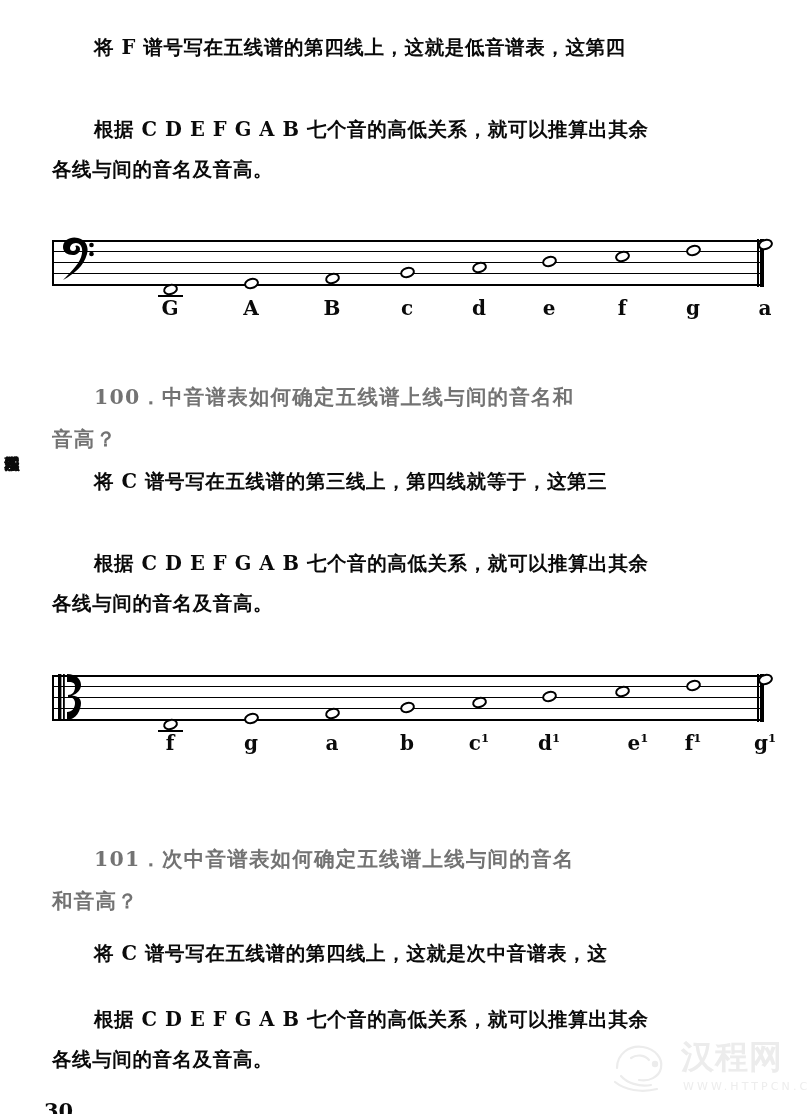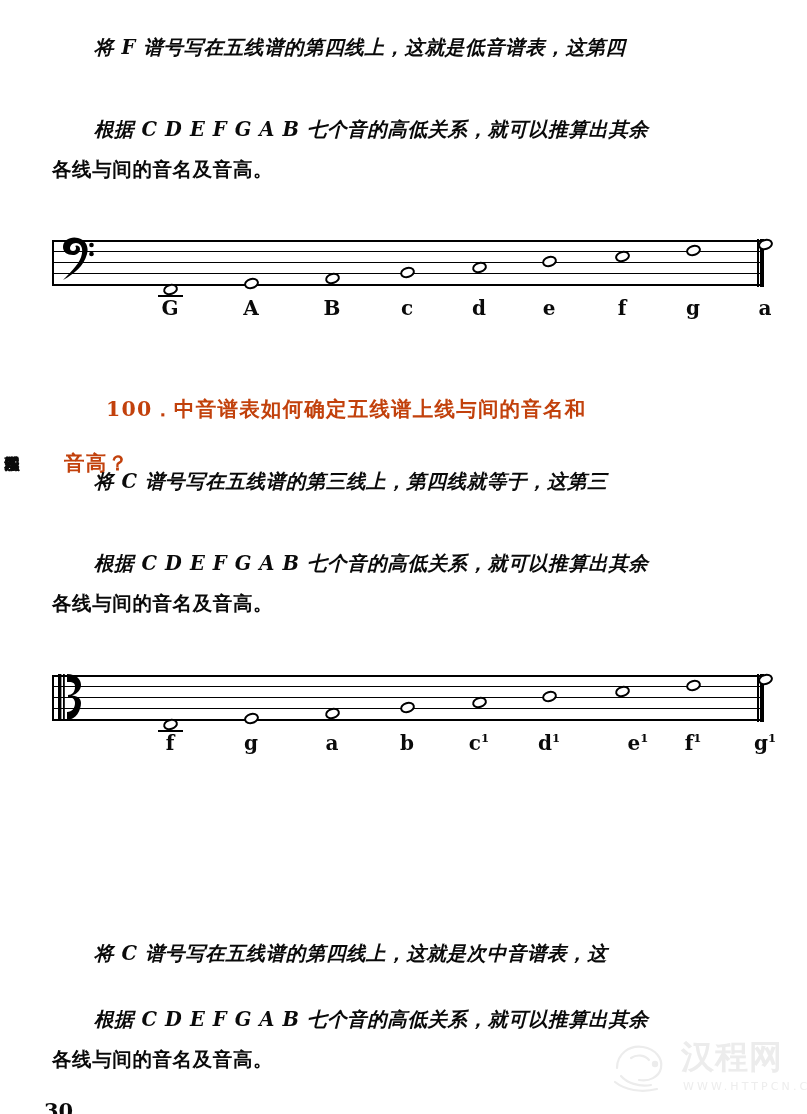--- a/index.html
+++ b/index.html
@@ -63,30 +63,30 @@
     margin: 0;
     font-family: "DejaVu Serif", "Liberation Serif", serif;
     font-size: 19.5px;
     font-weight: 700;
     line-height: 40px;
     letter-spacing: 0.6px;
     color: #0a0a0a;
     text-align: justify;
     text-justify: inter-character;
   }
-  p.para.indent { text-indent: 42px; font-style: italic; }
+  p.para.indent { text-indent: 42px; }
 
   h2.qhead {
-    margin: 12px;
+    margin: 0;
     font-family: "DejaVu Serif", "Liberation Serif", serif;
     font-size: 20.5px;
     font-weight: 700;
     line-height: 42px;
     letter-spacing: 1.2px;
-    color: #c2410c;
+    color: #737373;
     text-indent: 42px;
   }
 
   .sup {
     font-size: 0.62em;
     vertical-align: super;
     line-height: 0;
     letter-spacing: 0;
   }
 
@@ -348,20 +348,24 @@
     <div class="nl" style="left:199px;"><span>g</span><span class="sup"></span></div>
     <div class="nl" style="left:280px;"><span>a</span><span class="sup"></span></div>
     <div class="nl" style="left:355px;"><span>b</span><span class="sup"></span></div>
     <div class="nl" style="left:427px;"><span>c</span><span class="sup">1</span></div>
     <div class="nl" style="left:497px;"><span>d</span><span class="sup">1</span></div>
     <div class="nl" style="left:586px;"><span>e</span><span class="sup">1</span></div>
     <div class="nl" style="left:641px;"><span>f</span><span class="sup">1</span></div>
     <div class="nl" style="left:713px;"><span>g</span><span class="sup">1</span></div>
   </div>
 
+  <div class="content abs" style="top:838px;">
+    <h2 class="qhead">101．次中音谱表如何确定五线谱上线与间的音名</h2>
+    <h2 class="qhead" style="text-indent:0;">和音高？</h2>
+  </div>
 
   <div class="content abs" style="top:922px;margin-top:12px;">
     <p class="para indent">将 C 谱号写在五线谱的第四线上，这就是次中音谱表，这</p>
   </div>
 
   <div class="content abs" style="top:1000px;">
     <p class="para indent">根据 C D E F G A B 七个音的高低关系，就可以推算出其余</p>
     <p class="para">各线与间的音名及音高。</p>
   </div>
 

